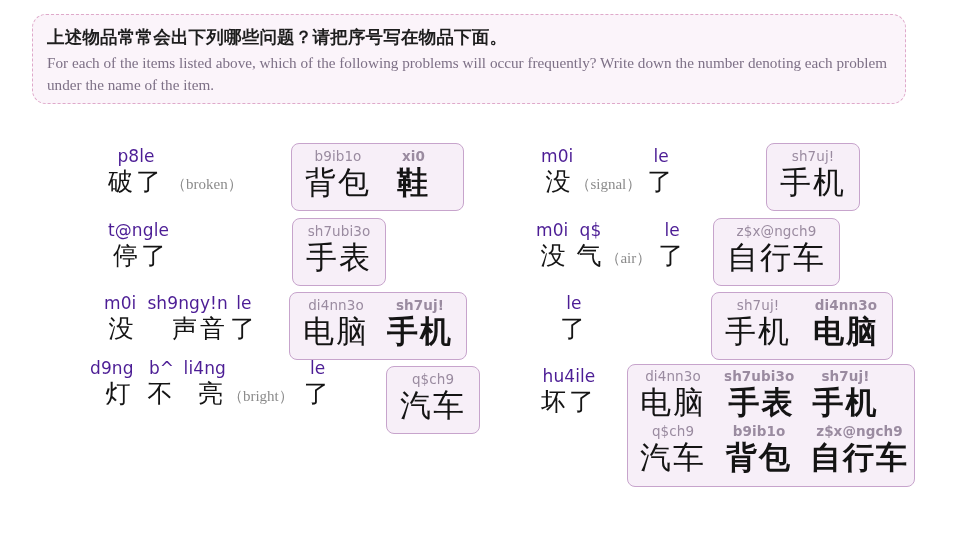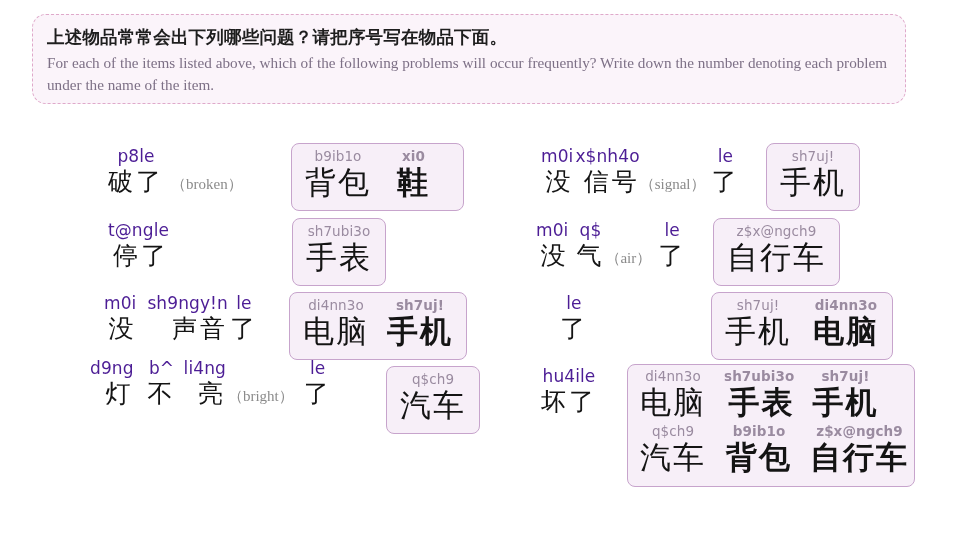--- a/index.html
+++ b/index.html
@@ -196,24 +196,21 @@
       <span class="py">q$ch9</span>
       <span class="hz">汽车</span>
     </span>
   </span>
 </div>
 
 <div class="row" style="left:541px; top:148px;">
   <span class="phrase">
     <span class="py">m0i</span>
     <span class="hz">没</span>
-  </span><span class="sp" style="width:2px;"></span><span class="phrase">
-    <span class="py">x$nh4o</span>
-    <span class="hz">信号</span>
-  </span><span class="sp" style="width:0px;"></span><span class="gloss">（signal）</span><span class="sp" style="width:6px;"></span><span class="phrase">
+  </span><span class="sp" style="width:2px;"></span><span class="sp" style="width:0px;"></span><span class="gloss">（signal）</span><span class="sp" style="width:6px;"></span><span class="phrase">
     <span class="py">le</span>
     <span class="hz">了</span>
   </span>
 </div>
 
 <div class="row" style="left:536px; top:222px;">
   <span class="phrase">
     <span class="py">m0i</span>
     <span class="hz">没</span>
   </span><span class="sp" style="width:8px;"></span><span class="phrase">

